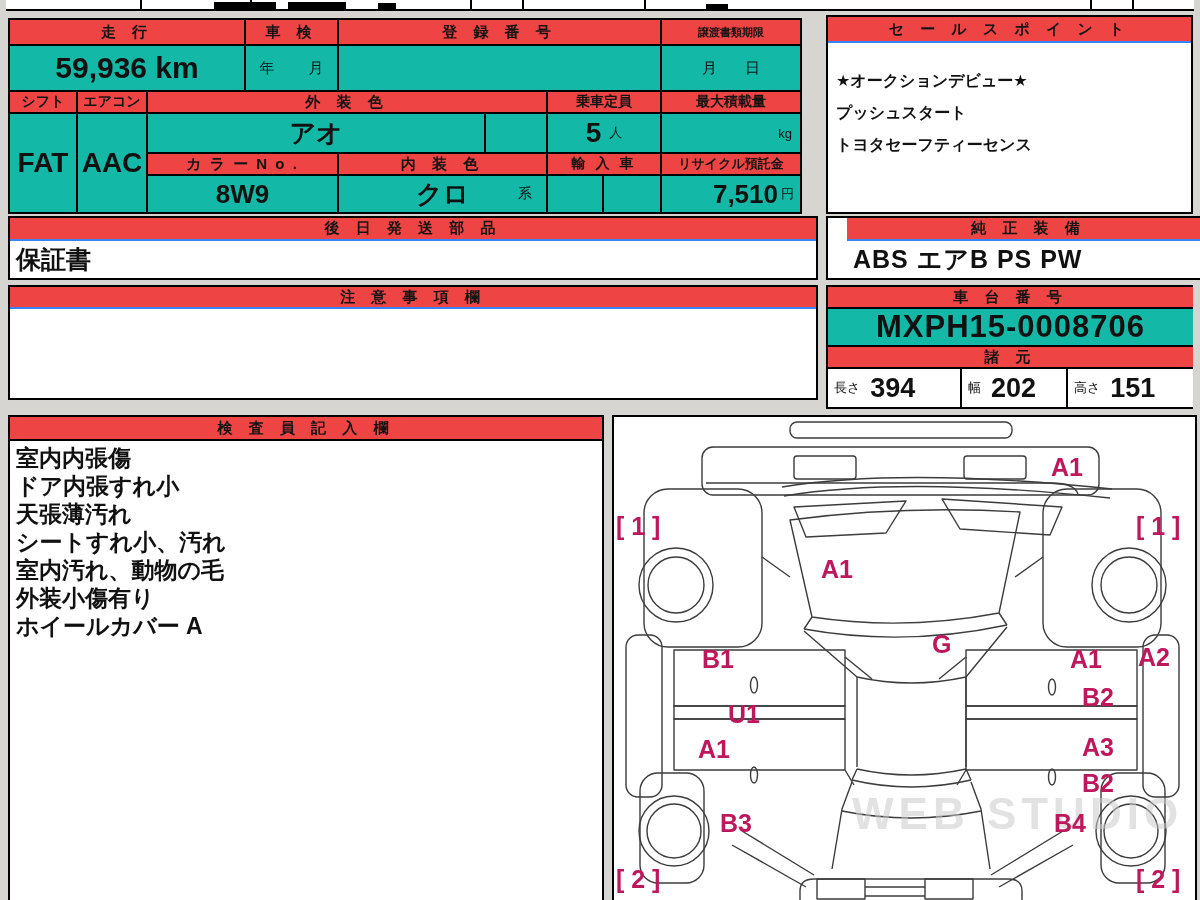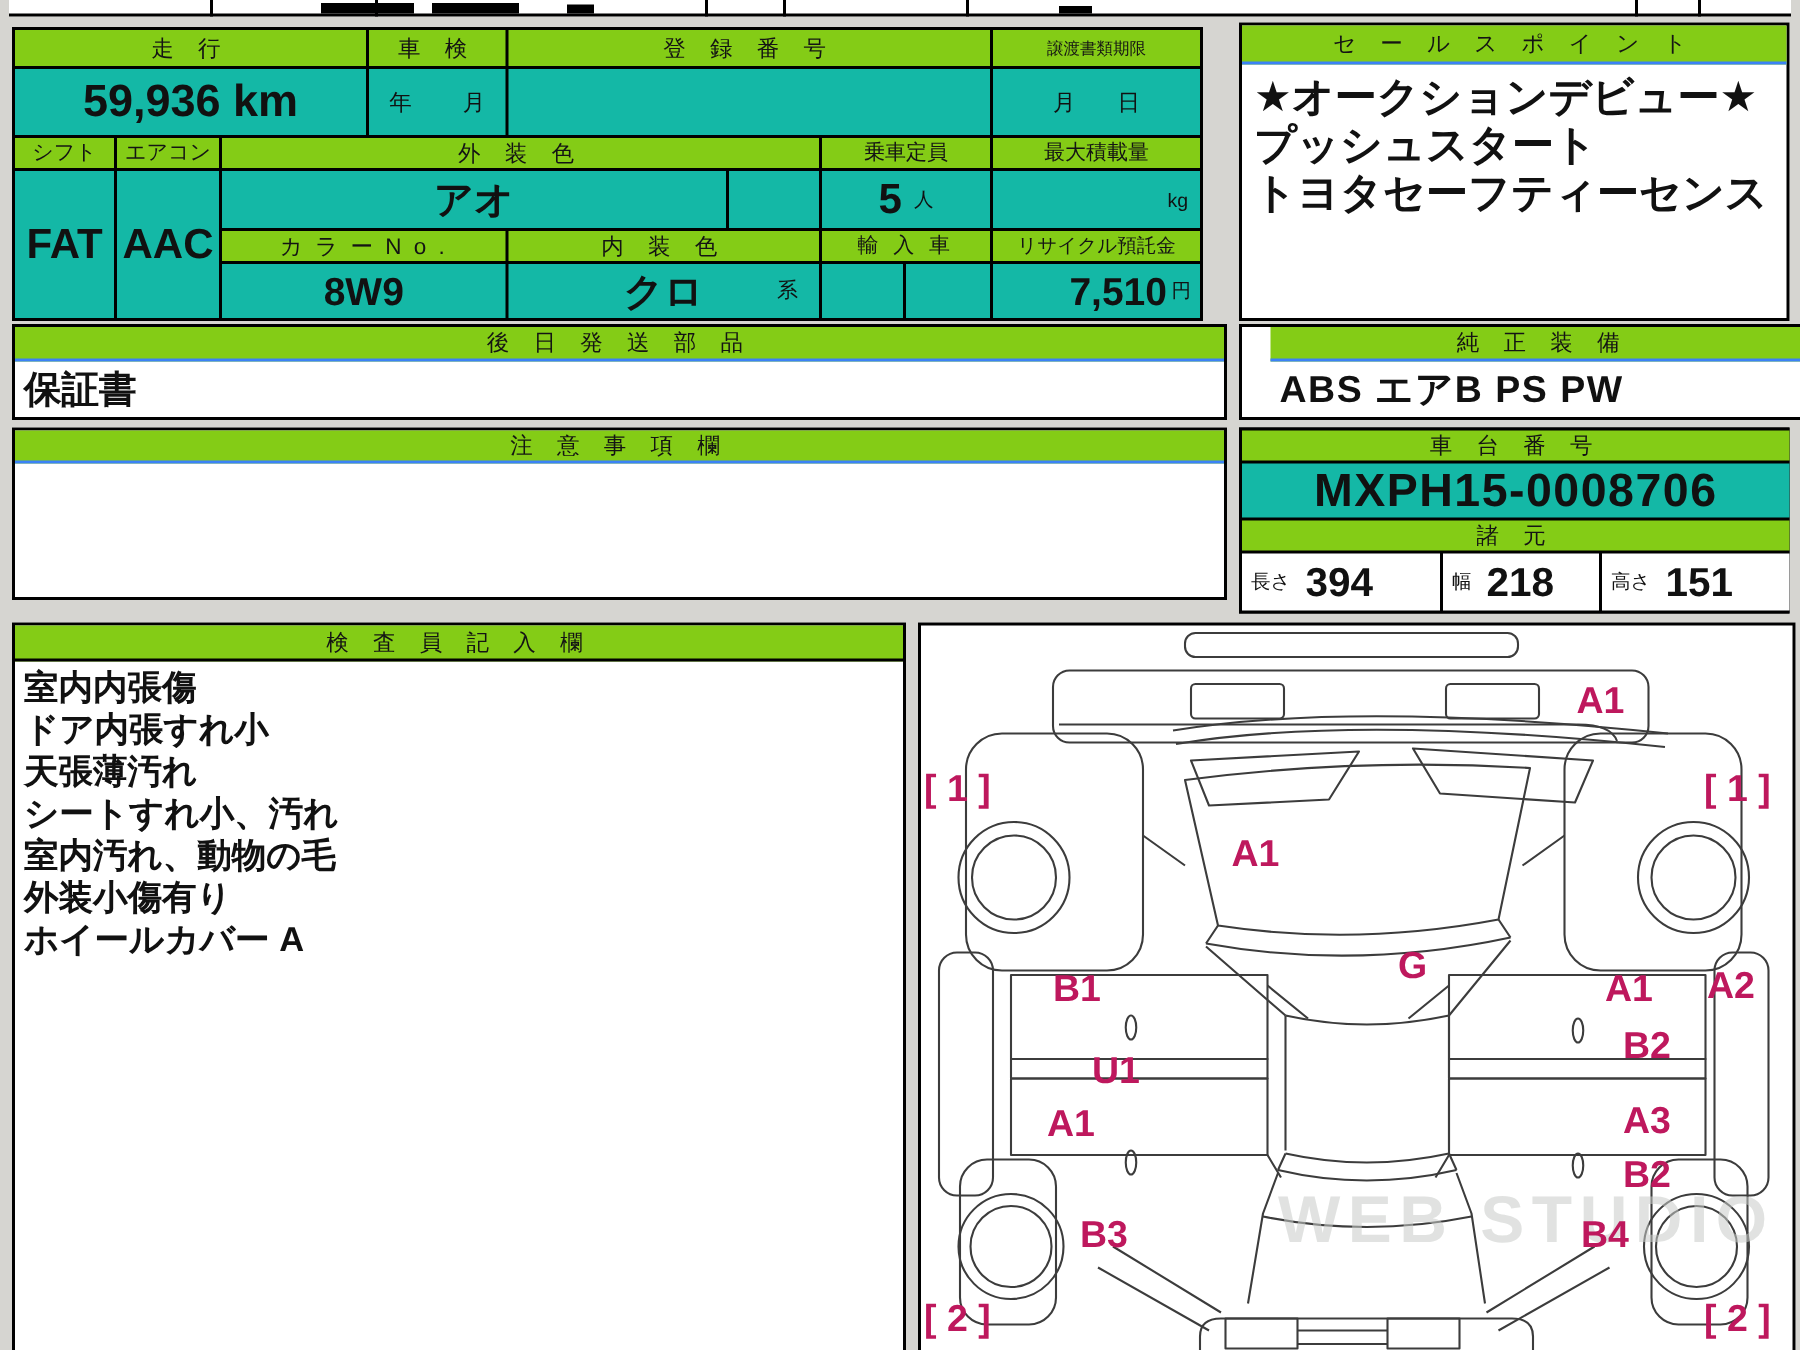--- a/index.html
+++ b/index.html
@@ -4,39 +4,39 @@
 <style>
   html,body{margin:0;padding:0;}
   body{font-family:"Liberation Sans","DejaVu Sans",sans-serif;}
   #sheet{position:relative;width:1200px;height:900px;background:#d6d5d1;overflow:hidden;color:#111;}
 
   
   #topstrip{position:absolute;left:6px;top:0;width:1188px;height:12px;}
   .stripcell{position:absolute;top:0;height:9px;background:#fff;border-bottom:2px solid #000;}
   .stripdiv{position:absolute;top:0;width:2px;height:11px;background:#000;}
   .stripblob{position:absolute;background:#000;}
-  .hdr{background:#84cc16;display:flex;align-items:center;justify-content:center;
-       font-size:15px;color:#141414;}
+  .hdr{background:#ef4444;display:flex;align-items:center;justify-content:center;
+       font-size:15px;color:#141414;font-weight:bold;}
   .cell{background:#14b8a6;display:flex;align-items:center;justify-content:center;}
   .spaced{letter-spacing:6px;}
   .small-spaced{letter-spacing:2px;}
   .bigval{font-weight:bold;font-size:28px;letter-spacing:0px;}
   .multiline{white-space:pre-line;}
 
   
   #info-grid{position:absolute;left:8px;top:18px;display:grid;background:#000;border:2px solid #000;
     grid-template-columns:66px 68px 96px 91px 145px 60px 54px 56px 138px;
     grid-template-rows:24px 44px 20px 38px 20px 36px;gap:2px;}
   #info-grid>div{overflow:hidden;}
   .unit{font-size:13px;font-weight:normal;margin-left:8px;}
 
   
   .vbox{position:absolute;border:2px solid #000;background:#fff;}
   .vbox .hdr{height:24px;border-bottom:2px solid #3b82f6;}
-  .content-lines{padding:6px 8px;font-weight:bold;font-size:28px;line-height:32px;}
+  .content-lines{padding:22px 8px;font-weight:bold;font-size:16px;line-height:32px;}
 
   
   #chassis-grid{position:absolute;left:826px;top:285px;display:grid;background:#000;border:2px solid #000;
      grid-template-columns:132px 104px 125px;grid-template-rows:20px 36px 20px 38px;gap:2px;width:363px;}
   .spec-cell{background:#fff;display:flex;align-items:center;padding-left:6px;}
   .spec-label{font-size:13px;margin-right:10px;}
   .spec-num{font-weight:bold;font-size:27px;}
 
   
   #inspector-box{position:absolute;left:8px;top:415px;width:592px;height:500px;border:2px solid #000;background:#fff;}
@@ -150,21 +150,21 @@
   <div id="chassis-grid">
     <div class="hdr spaced" style="grid-column:1/4;height:20px;">車 台 番 号</div>
     <div class="cell" style="grid-column:1/4;font-weight:bold;font-size:31px;letter-spacing:1px;">MXPH15-0008706</div>
     <div class="hdr spaced" style="grid-column:1/4;height:20px;">諸 元</div>
     <div class="spec-cell">
       <span class="spec-label">長さ</span>
       <span class="spec-num">394</span>
     </div>
     <div class="spec-cell">
       <span class="spec-label">幅</span>
-      <span class="spec-num">218</span>
+      <span class="spec-num">202</span>
     </div>
     <div class="spec-cell">
       <span class="spec-label">高さ</span>
       <span class="spec-num">151</span>
     </div>
   </div>
 
   <div id="inspector-box">
     <div class="hdr spaced">検 査 員 記 入 欄</div>
     <div id="inspector-text" class="multiline">室内内張傷

